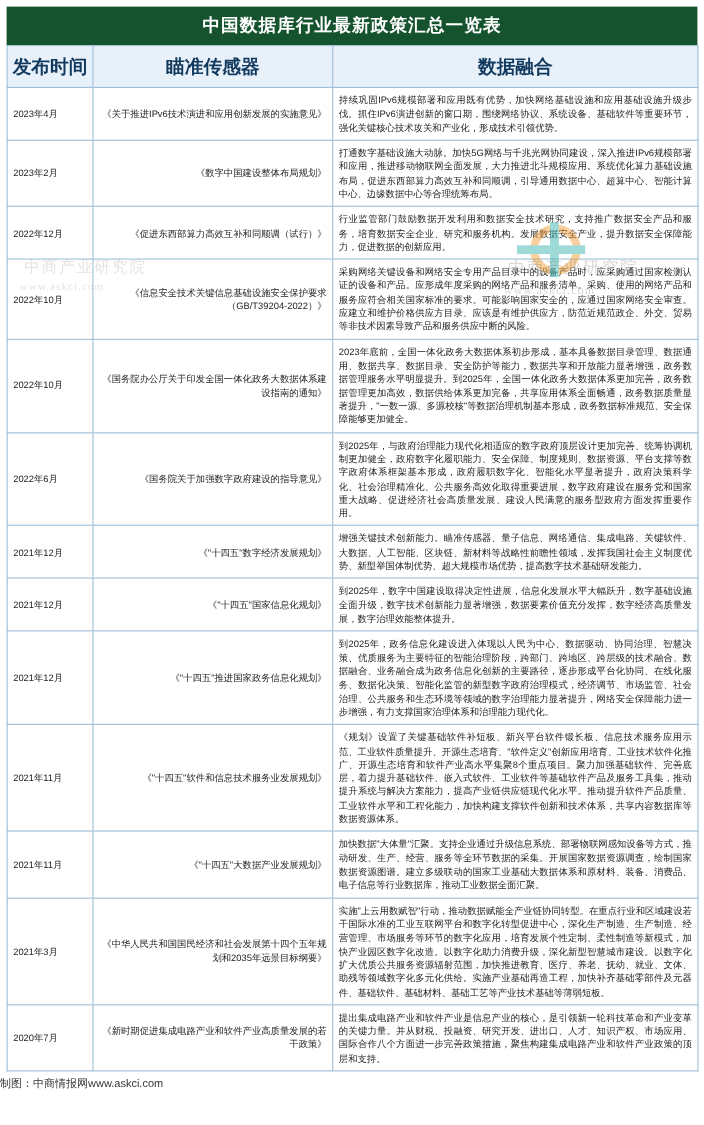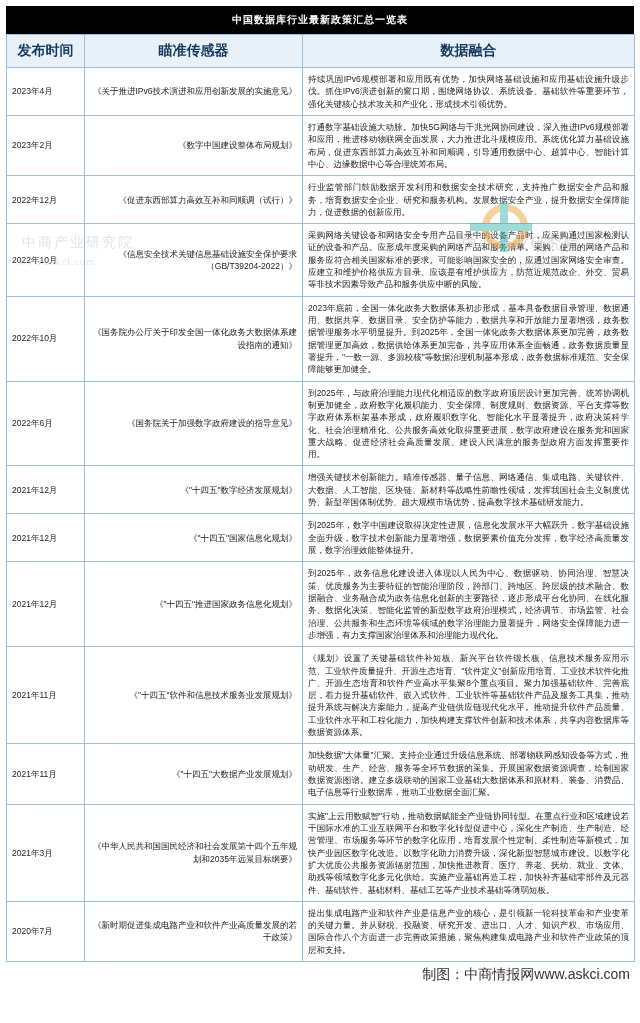--- a/index.html
+++ b/index.html
@@ -13,39 +13,39 @@
     color: #1a1a1a;
     -webkit-font-smoothing: antialiased;
   }
   .page {
     width: 640px;
     position: relative;
     box-sizing: border-box;
     padding: 0 0 4px 0;
   }
   .title-bar {
-    background: #000000;
+    background: #14532d;
     color: #ffffff;
     text-align: center;
-    font-size: 10px;
+    font-size: 16px;
     font-weight: bold;
     letter-spacing: 1px;
     padding: 7px 4px 7px 4px;
     margin: 6px 6px 0 6px;
   }
   table.policy {
     border-collapse: collapse;
     width: 628px;
     margin: 0 6px;
     table-layout: fixed;
   }
   table.policy th {
     background: #e8f1fa;
     border: 1px solid #9dbfd9;
-    font-size: 14px;
+    font-size: 17px;
     font-weight: bold;
     color: #123a5e;
     padding: 7px 2px;
     text-align: center;
     vertical-align: middle;
   }
   table.policy td {
     border: 1px solid #9dbfd9;
     font-size: 8.5px;
     line-height: 1.45;
@@ -68,22 +68,22 @@
   td.col-content {
     text-align: justify;
     width: 330px;
     font-size: 8.3px;
     line-height: 1.5;
   }
   col.c1 { width: 78px; }
   col.c2 { width: 218px; }
   col.c3 { width: 332px; }
   .footer {
-    text-align: right;
-    font-size: 14px;
+    text-align: left;
+    font-size: 10px;
     color: #333;
     padding: 4px 10px 6px 0;
   }
   
   .watermark {
     position: absolute;
     left: 0; top: 0;
     width: 640px; height: 1023px;
     pointer-events: none;
     overflow: hidden;

